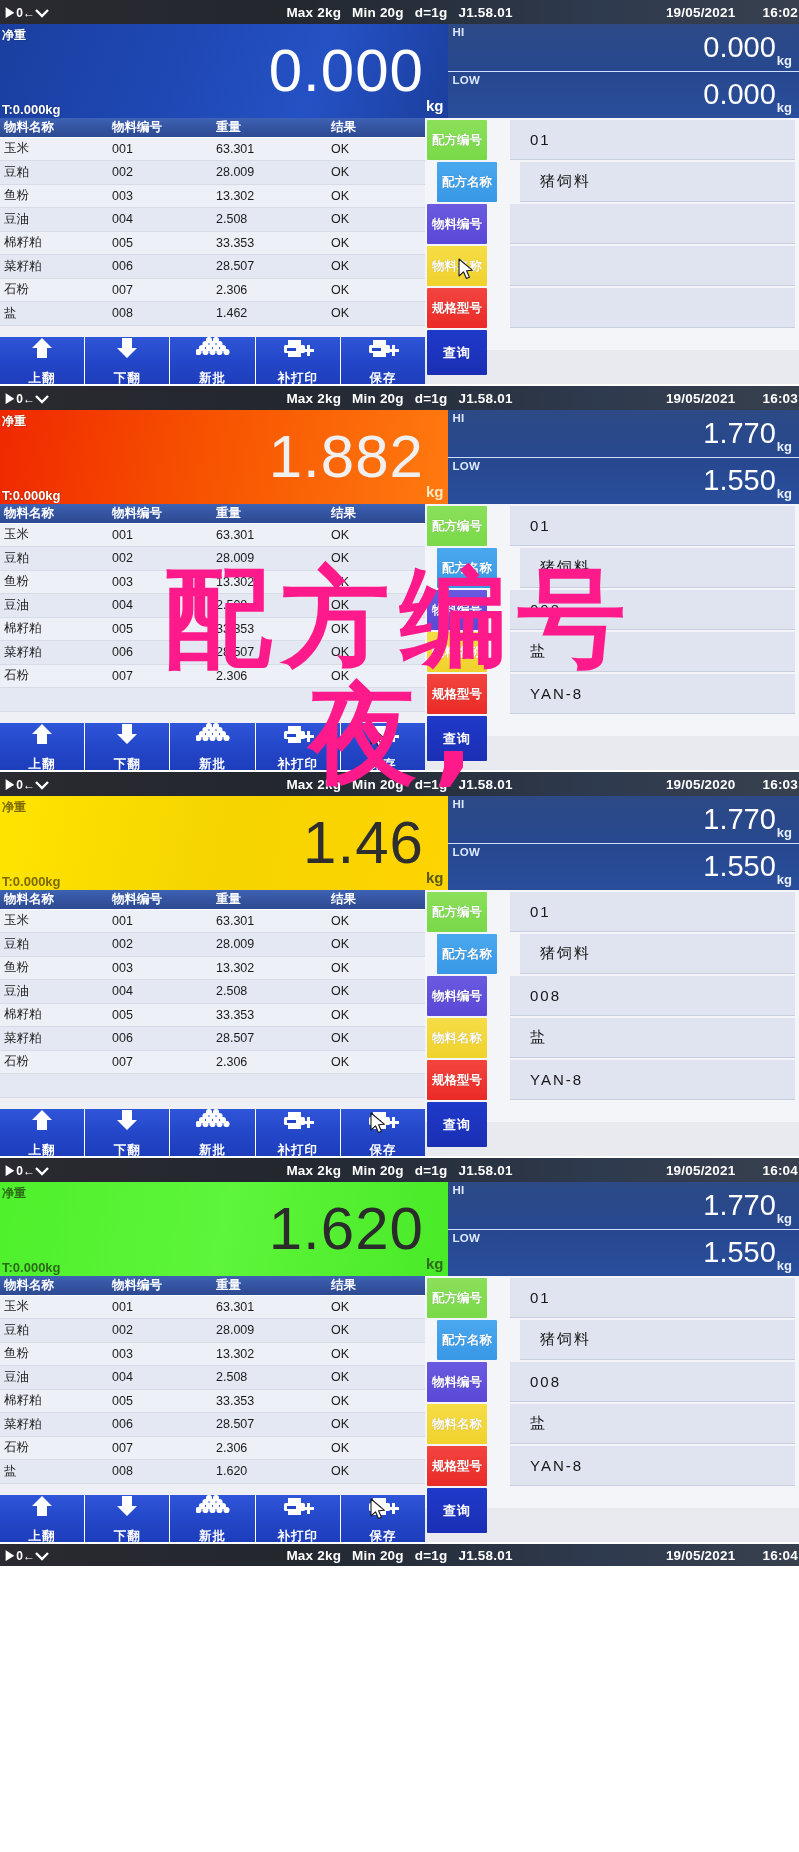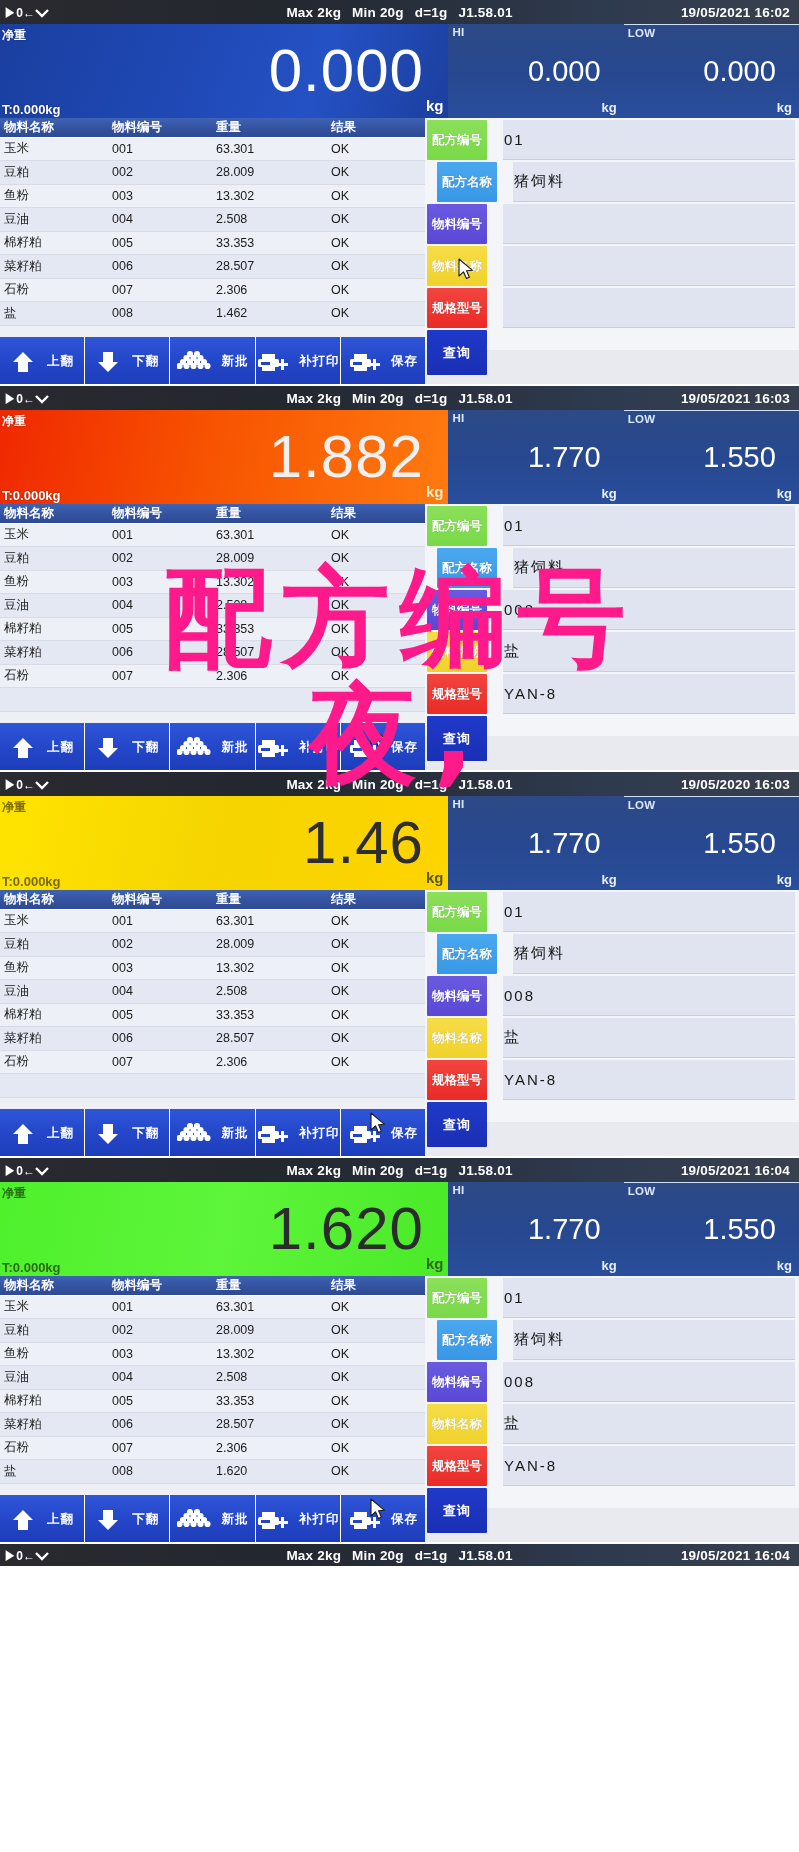--- a/index.html
+++ b/index.html
@@ -18,21 +18,21 @@
     height:24px; width:100%;
     background:linear-gradient(90deg,#2a2a30 0%,#23272e 35%,#2e3a4e 75%,#38404e 100%);
     color:#fff; font-size:13.5px; font-weight:bold;
     display:flex; align-items:center; position:relative;
     letter-spacing:.2px;
   }
   .sb-left{ padding-left:4px; display:flex; align-items:center; gap:3px; font-size:13px; }
   .zeroglyph{ display:inline-flex; align-items:center; gap:2px; }
   .sb-mid{ position:absolute; left:50%; transform:translateX(-50%); white-space:nowrap;
            display:flex; gap:11px; }
-  .sb-right{ position:absolute; right:9px; display:flex; gap:4px; white-space:nowrap; }
+  .sb-right{ position:absolute; right:1px; display:flex; gap:27px; white-space:nowrap; }
 
   
   .weightzone{ display:flex; height:94px; width:100%; }
   .bigweight{
     position:relative; width:478px; height:94px;
     display:flex; align-items:center; justify-content:flex-end;
     padding-right:5px;
   }
   .bigweight .netlabel{
     position:absolute; left:2px; top:3px; font-size:12px; font-weight:bold;
@@ -57,21 +57,21 @@
   .bw-yellow{ background:linear-gradient(100deg,#ffe400 0%,#f5d400 50%,#ffd400 100%); }
   .bw-yellow .num{ color:#2e2e2e; } .bw-yellow .unit{ color:#5a5a10; }
   .bw-yellow .netlabel,.bw-yellow .tarelabel{ color:#7a6a00; text-shadow:none; }
   .bw-green { background:linear-gradient(100deg,#4ef02c 0%,#5ef53a 50%,#49ea28 100%); }
   .bw-green .num{ color:#2b2b2b; } .bw-green .unit{ color:#2f6b1c; }
   .bw-green .netlabel,.bw-green .tarelabel{ color:#2c6b18; text-shadow:none; }
 
   .hilow{
     width:374px; height:94px;
     background:linear-gradient(180deg,#2d4a86 0%,#27488f 50%,#2a4e9c 100%);
-    display:flex; flex-direction:row;
+    display:flex; flex-direction:column;
   }
   .hl-row{ flex:1; position:relative; display:flex; align-items:center;
            justify-content:flex-end; padding-right:7px; }
   .hl-row + .hl-row{ border-top:1.5px solid #cfe0ff; }
   .hl-tag{ position:absolute; left:4px; top:2px; font-size:11.5px; color:#dce8ff;
            font-weight:bold; letter-spacing:.3px; }
   .hl-val{ font-size:29px; color:#ffffff; line-height:1; }
   .hl-unit{ font-size:13px; color:#e8f0ff; font-weight:bold; align-self:flex-end;
             margin-bottom:3px; margin-left:1px; }
 
@@ -100,22 +100,22 @@
 
   
   .sideform{ width:374px; background:#f4f5f8; padding-top:2px; }
   .frow{ display:flex; height:40px; margin-bottom:2px; align-items:stretch; }
   .flabel{
     width:60px; margin-left:2px; display:flex; align-items:center;
     justify-content:center; color:#ffffff; font-size:12.5px; font-weight:bold;
     border-radius:1px; text-shadow:0 0 1px rgba(0,0,0,.25);
   }
   .fvalue{
-    flex:1; margin-left:16px; margin-right:4px; display:flex; align-items:center;
-    padding-left:1px; font-size:15px; color:#161616; letter-spacing:2px;
+    flex:1; margin-left:23px; margin-right:4px; display:flex; align-items:center;
+    padding-left:20px; font-size:15px; color:#161616; letter-spacing:2px;
     background:#dfe4f0; border-bottom:1px solid #c7cede;
   }
   .fvalue.blank{ background:#dfe4f0; }
   .lb-green { background:linear-gradient(180deg,#8be05a 0%,#79d948 100%); }
   .lb-blue  { background:linear-gradient(180deg,#4aa8ef 0%,#3898e6 100%);margin-left:12px; }
   .lb-violet{ background:linear-gradient(180deg,#6a5ae0 0%,#5a48d6 100%); }
   .lb-yellow{ background:linear-gradient(180deg,#f6dd46 0%,#f0d22c 100%); color:#fdfdfd; }
   .lb-red   { background:linear-gradient(180deg,#f3453f 0%,#ea2a26 100%); }
 
   .qrow{ display:flex; height:45px; }
@@ -125,21 +125,21 @@
     align-items:center; justify-content:center; border-radius:1px;
     letter-spacing:1px;
   }
 
   
   .toolbar{ position:absolute; left:0; bottom:0; width:425px; height:47px;
             display:flex; background:#ffffff; }
   .tbtn{
     flex:1; background:linear-gradient(180deg,#2f55d8 0%,#2346c8 55%,#1d3dbb 100%);
     border-right:1.5px solid #ffffff; color:#fff;
-    display:flex; flex-direction:row; align-items:center; justify-content:center;
+    display:flex; flex-direction:column; align-items:center; justify-content:center;
     gap:11px; padding-top:2px;
   }
   .tbtn:last-child{ border-right:none; }
   .tbtn .lbl{ font-size:12.5px; font-weight:bold; letter-spacing:1px; }
   .tbtn svg{ display:block; }
 
   
   .cursor{ position:absolute; width:17px; height:23px; pointer-events:none; z-index:40; }
 
   

